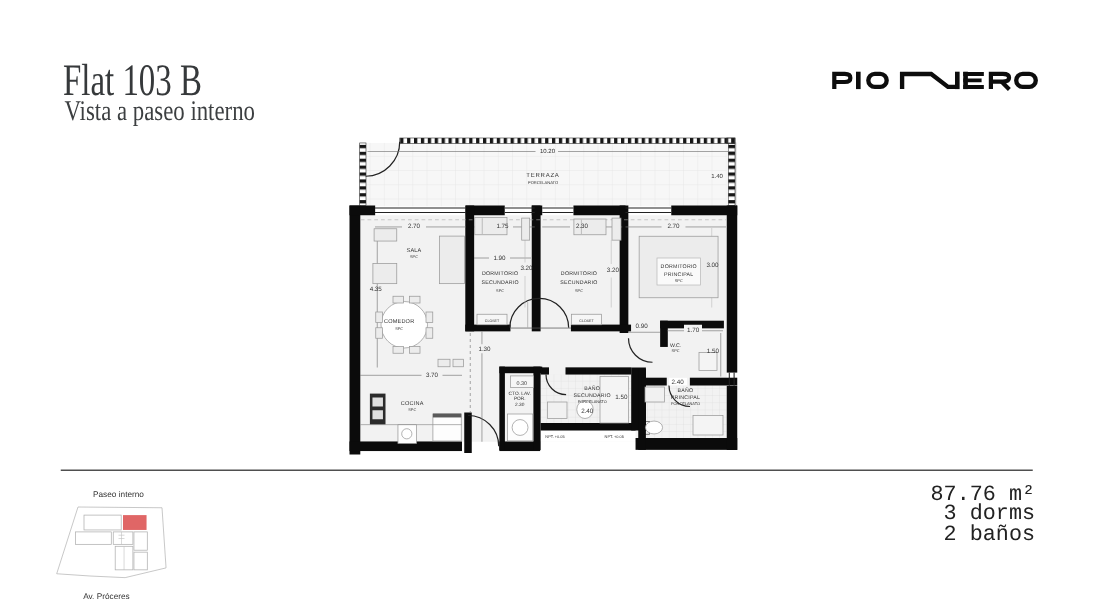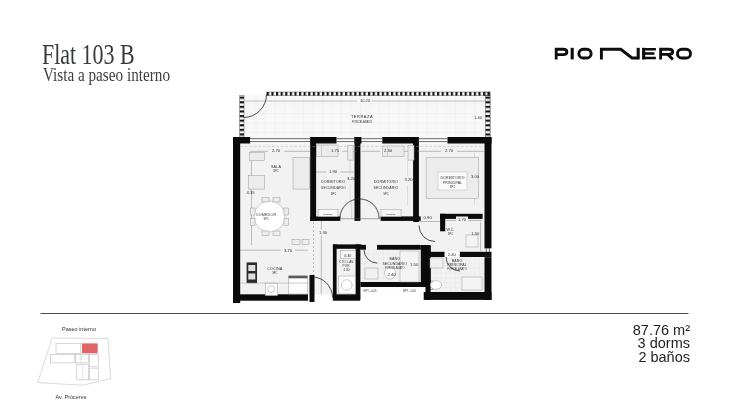--- a/index.html
+++ b/index.html
@@ -1,18 +1,18 @@
 <!DOCTYPE html>
 <html><head>
 <meta charset="utf-8">
 <style>
   html,body{margin:0;padding:0;background:#fff;width:730px;height:410px;overflow:hidden;}
   .title{position:absolute;left:42px;top:39.3px;font-family:"Liberation Serif",serif;font-size:30px;color:#36393b;line-height:1;transform:scaleX(0.731);transform-origin:0 0;white-space:nowrap;}
   .subtitle{position:absolute;left:43.3px;top:64.9px;font-family:"Liberation Serif",serif;font-size:19px;color:#3c3f41;line-height:1;transform:scaleX(0.80);transform-origin:0 0;white-space:nowrap;}
-  .stats{position:absolute;right:40px;top:323.5px;width:200px;text-align:right;font-family:Liberation Sans, sans-serif;font-size:14.5px;color:#222;line-height:13.9px;}
+  .stats{position:absolute;right:40px;top:323.5px;width:200px;text-align:right;font-family:Liberation Mono, monospace;font-size:14.5px;color:#222;line-height:13.9px;}
   svg{position:absolute;left:0;top:0;}
   text{font-family:"Liberation Sans",sans-serif;fill:#333;}
 </style>
 </head>
 <body>
 <div class="title">Flat 103 B</div>
 <div class="subtitle">Vista a paseo interno</div>
 <div class="stats">87.76 m²<br>3 dorms<br>2 baños</div>
 <svg width="730" height="410" viewBox="0 0 730 410">
 <defs>

